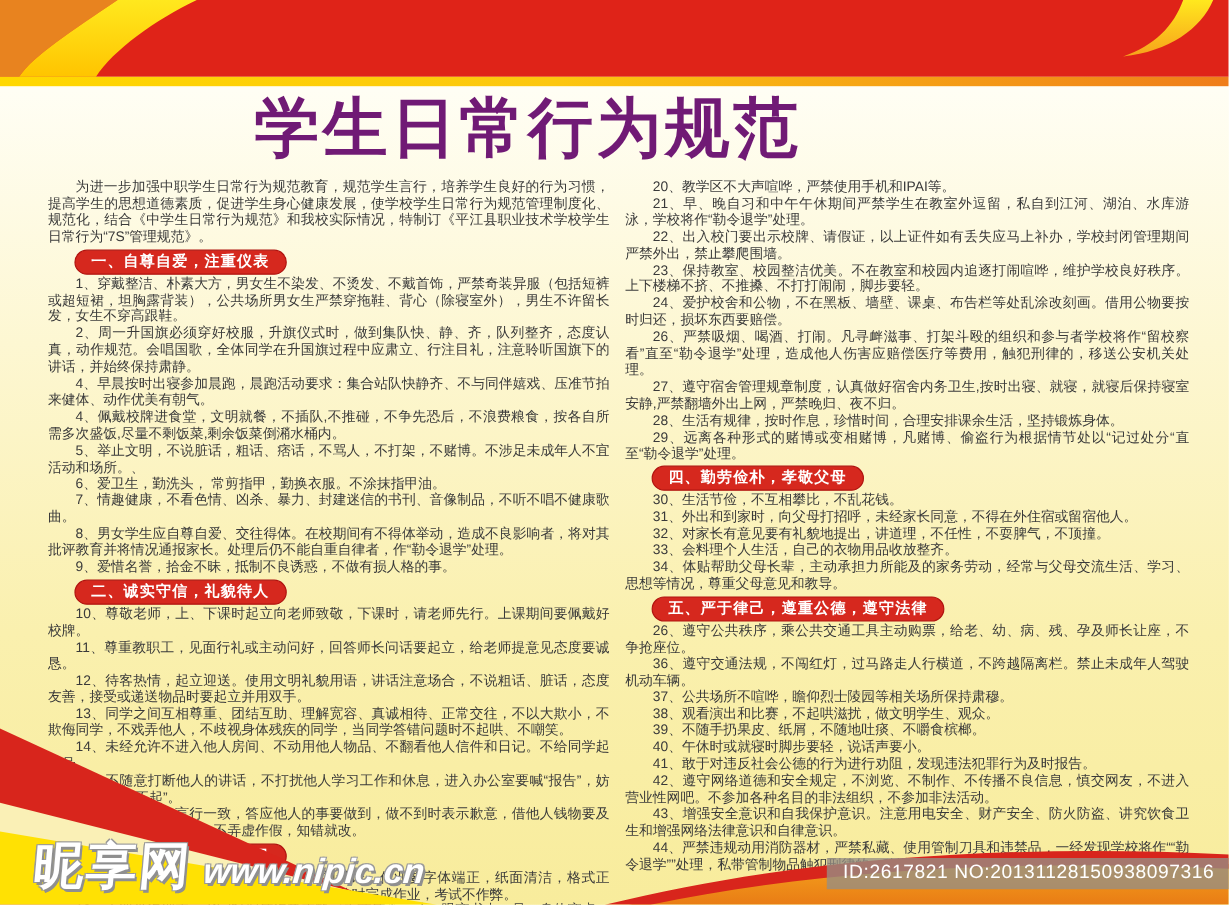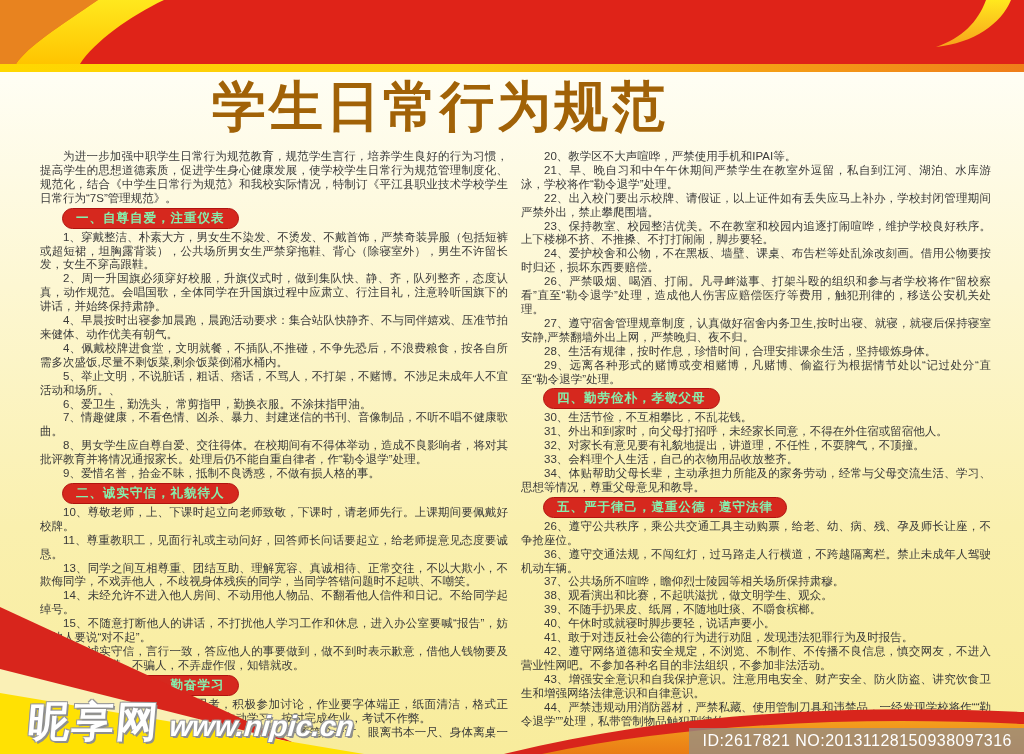--- a/index.html
+++ b/index.html
@@ -5,50 +5,50 @@
   html,body{margin:0;padding:0;}
   body{
     width:1024px;height:754px;overflow:hidden;position:relative;
     font-family:"Liberation Sans","DejaVu Sans",sans-serif;
     background:linear-gradient(180deg,#ffffff 0%,#fffef4 10%,#fdf7d2 38%,#faf0ae 70%,#f8ec9c 100%);
   }
   .page{position:absolute;inset:0;}
   .banner{position:absolute;top:0;left:0;z-index:4;}
   .title{
     position:absolute;top:72px;left:0;width:880px;height:70px;z-index:3;
-    text-align:center;color:#a16207;font-weight:bold;font-size:54px;letter-spacing:3px;
+    text-align:center;color:#701a75;font-weight:bold;font-size:54px;letter-spacing:3px;
     font-family:"Liberation Serif","DejaVu Serif",serif;line-height:70px;
   }
   .col{position:absolute;top:150px;z-index:2;color:#3a3a3a;font-size:11.5px;line-height:13.9px;text-align:justify;}
   .col-left{left:40px;width:468px;}
   .col-right{left:521px;width:470px;}
   .col p{margin:0;text-indent:2em;}
   .pill-row{padding-left:22px;margin:2px 0 2px 0;}
   .sec-pill{
-    display:inline-block;background:#d6281e;color:#86efac;font-weight:bold;
+    display:inline-block;background:#d6281e;color:#ffffff;font-weight:bold;
     font-size:12.5px;line-height:16px;padding:1px 13px 2px 13px;border-radius:11px;
     border:1px solid #b01410;letter-spacing:1px;text-indent:0;
   }
   .corner{position:absolute;z-index:5;pointer-events:none;}
   .corner-bl{left:0;bottom:0;}
   .corner-br{right:0;bottom:0;}
   .watermark{
     position:absolute;left:28px;bottom:4px;z-index:7;color:#ffffff;white-space:nowrap;
     display:flex;align-items:baseline;gap:10px;transform:skewX(-5deg);
   }
   .wm-name{
     font-size:42px;font-weight:900;letter-spacing:2px;
     text-shadow:2px 2px 0 #8f8f8f,-1px -1px 0 #9a9a9a,1px -1px 0 #9a9a9a,-1px 1px 0 #9a9a9a;
   }
   .wm-url{
     font-size:29px;font-weight:bold;font-style:italic;
     text-shadow:2px 2px 0 #8f8f8f,-1px -1px 0 #9a9a9a,1px -1px 0 #9a9a9a,-1px 1px 0 #9a9a9a;
   }
   .idbar{
-    position:absolute;right:0;bottom:0;z-index:7;height:26px;line-height:26px;
+    position:absolute;right:0;bottom:13px;z-index:7;height:26px;line-height:26px;
     padding:0 12px 0 14px;background:rgba(150,142,132,0.78);color:#ffffff;font-size:16px;
     letter-spacing:0.5px;white-space:nowrap;
   }
 </style>
 </head>
 <body>
 
 <div class="page">
 
   <svg class="banner" width="1024" height="72" viewBox="0 0 1024 72">
@@ -84,20 +84,21 @@
       <p>4、早晨按时出寝参加晨跑，晨跑活动要求：集合站队快静齐、不与同伴嬉戏、压准节拍来健体、动作优美有朝气。</p>
       <p>4、佩戴校牌进食堂，文明就餐，不插队,不推碰，不争先恐后，不浪费粮食，按各自所需多次盛饭,尽量不剩饭菜,剩余饭菜倒潲水桶内。</p>
       <p>5、举止文明，不说脏话，粗话、痞话，不骂人，不打架，不赌博。不涉足未成年人不宜活动和场所。、</p>
       <p>6、爱卫生，勤洗头， 常剪指甲，勤换衣服。不涂抹指甲油。</p>
       <p>7、情趣健康，不看色情、凶杀、暴力、封建迷信的书刊、音像制品，不听不唱不健康歌曲。</p>
       <p>8、男女学生应自尊自爱、交往得体。在校期间有不得体举动，造成不良影响者，将对其批评教育并将情况通报家长。处理后仍不能自重自律者，作“勒令退学”处理。</p>
       <p>9、爱惜名誉，拾金不昧，抵制不良诱惑，不做有损人格的事。</p>
       <div class="pill-row"><span class="sec-pill">二、诚实守信，礼貌待人</span></div>
       <p>10、尊敬老师，上、下课时起立向老师致敬，下课时，请老师先行。上课期间要佩戴好校牌。</p>
       <p>11、尊重教职工，见面行礼或主动问好，回答师长问话要起立，给老师提意见态度要诚恳。</p>
+      <p>12、待客热情，起立迎送。使用文明礼貌用语，讲话注意场合，不说粗话、脏话，态度友善，接受或递送物品时要起立并用双手。</p>
       <p>13、同学之间互相尊重、团结互助、理解宽容、真诚相待、正常交往，不以大欺小，不欺侮同学，不戏弄他人，不歧视身体残疾的同学，当同学答错问题时不起哄、不嘲笑。</p>
       <p>14、未经允许不进入他人房间、不动用他人物品、不翻看他人信件和日记。不给同学起绰号。</p>
       <p>15、不随意打断他人的讲话，不打扰他人学习工作和休息，进入办公室要喊“报告”，妨碍他人要说“对不起”。</p>
       <p>16、诚实守信，言行一致，答应他人的事要做到，做不到时表示歉意，借他人钱物要及 时归还。不说谎，不骗人，不弄虚作假，知错就改。</p>
       <div class="pill-row"><span class="sec-pill">三、遵规守纪，勤奋学习</span></div>
       <p>17、上课专心听讲，勤于思考，积极参加讨论，作业要字体端正，纸面清洁，格式正确，不边做边玩。认真预习、复习，主动学习，按时完成作业，考试不作弊。</p>
       <p>18、上课坐姿端正，书写时握笔姿势正确（手离笔尖一寸、眼离书本一尺、身体离桌一拳）。</p>
     </div>
   <div class="col col-right">
       <p>20、教学区不大声喧哗，严禁使用手机和IPAI等。</p>

